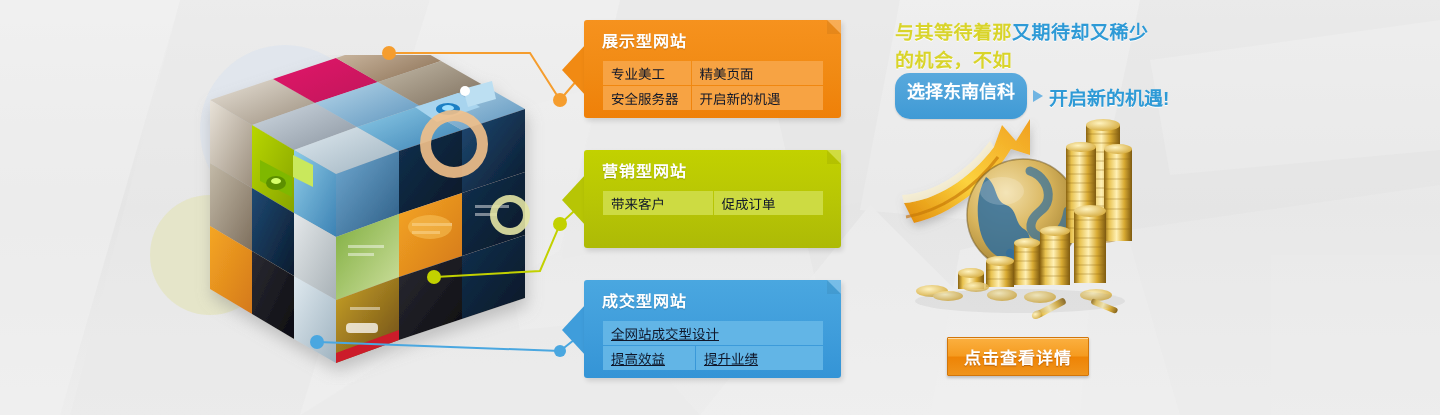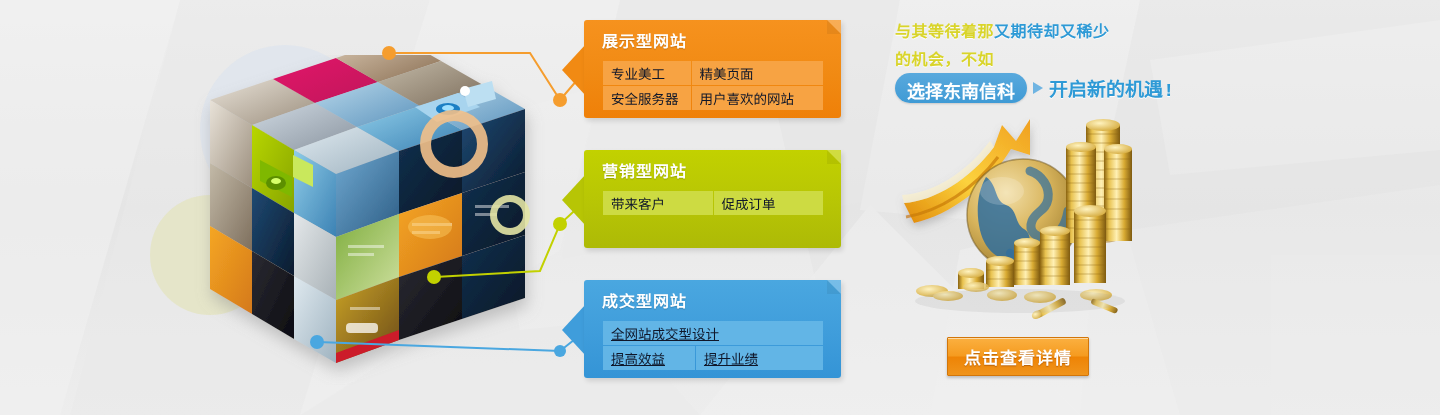--- a/index.html
+++ b/index.html
@@ -65,34 +65,34 @@
   #panel-market .body{background:linear-gradient(180deg,#c2d100 0%,#b7c505 55%,#adba06 100%);box-shadow:2px 3px 5px rgba(0,0,0,.12);}
   #panel-market td{background:#cddb42;}
   
   #panel-deal{top:280px;}
   #panel-deal .body{background:linear-gradient(180deg,#4aa7e0 0%,#3f9ddb 55%,#3494d6 100%);box-shadow:2px 3px 5px rgba(0,0,0,.12);}
   #panel-deal td{background:#62b5e6;text-decoration:underline;}
 
   
   .right{position:absolute;left:890px;top:0;width:300px;height:415px;}
   .headline{position:absolute;left:5px;top:18px;width:290px;line-height:28px;}
-  .headline .ln{display:block;font-size:16px;font-weight:bold;letter-spacing:.5px;
+  .headline .ln{display:block;font-size:19px;font-weight:bold;letter-spacing:.5px;
     font-family:"DejaVu Sans","Liberation Sans",sans-serif;}
   .hl-yellow{color:#d9d42a;text-shadow:0 1px 0 rgba(255,255,255,.85);}
   .hl-blue{color:#2e9ad6;text-shadow:0 1px 0 rgba(255,255,255,.85);}
   .cta-row{position:absolute;left:5px;top:73px;display:flex;align-items:center;gap:4px;}
   .chip{
     background:linear-gradient(180deg,#59a9dd 0%,#3f9ad5 100%);
-    color:#fff;font-size:18px;font-weight:bold;padding:4px 12px 0;border-radius:15px;
+    color:#fff;font-size:18px;font-weight:bold;padding:4px 12px 16px;border-radius:15px;
     font-family:"DejaVu Sans","Liberation Sans",sans-serif;
     box-shadow:0 1px 2px rgba(0,0,0,.15);
   }
   .arrow-sep{width:0;height:0;border-top:6px solid transparent;border-bottom:6px solid transparent;border-left:10px solid #6fb4e2;margin:0 2px;}
   .tail{color:#2e9ad6;font-size:19px;font-weight:bold;text-shadow:0 1px 0 rgba(255,255,255,.9);
-    font-family:Liberation Mono, monospace;}
+    font-family:Liberation Sans, sans-serif;}
 
   .globe-wrap{position:absolute;left:0;top:105px;width:245px;height:230px;}
   .cta-button{
     position:absolute;left:57px;top:337px;width:140px;height:37px;
     border:1px solid #d2760a;border-radius:1px;
     background:linear-gradient(180deg,#fbb040 0%,#f59b20 48%,#ee8406 52%,#f0941b 100%);
     box-shadow:inset 0 1px 0 rgba(255,255,255,.55),0 2px 3px rgba(0,0,0,.2);
     color:#ffffff;font-size:17px;font-weight:bold;letter-spacing:1px;
     display:flex;align-items:center;justify-content:center;cursor:pointer;
     text-shadow:0 1px 1px rgba(150,70,0,.6);
@@ -306,21 +306,21 @@
     </svg>
     <h3>展示型网站</h3>
     <table>
       <tbody>
           <tr>
         <td style="width:40%">专业美工</td>
         <td style="width:60%">精美页面</td>
       </tr>
       <tr>
         <td>安全服务器</td>
-        <td>用户喜欢的网站</td>
+        <td>开启新的机遇</td>
       </tr>
     </tbody>
       </table>
   </div>
 
   <div class="panel" id="panel-market">
     <svg class="notch" viewBox="0 0 24 52">
       <polygon points="24,0 0,26 24,52" fill="#b7c505"></polygon>
     </svg>
     <div class="body"></div>

